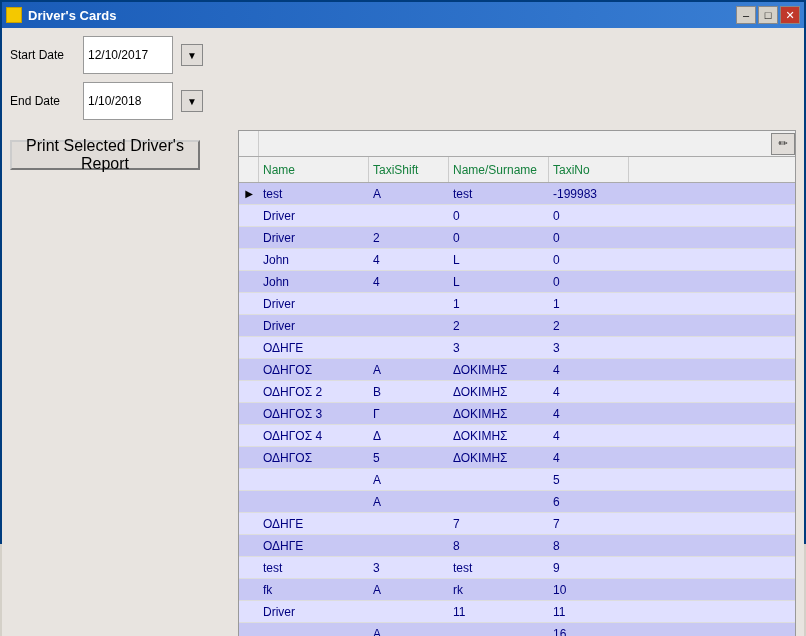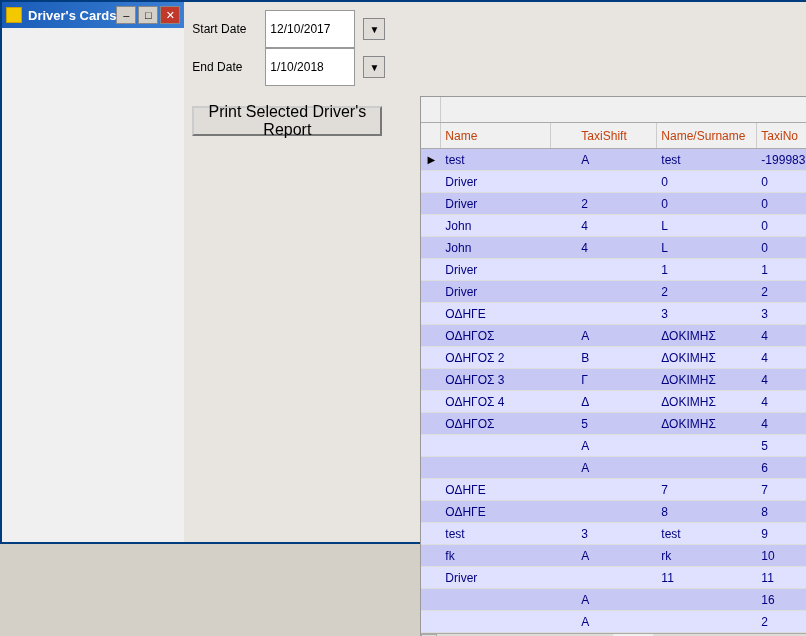--- a/index.html
+++ b/index.html
@@ -9,21 +9,21 @@
       background: #d4d0c8;
       width: 806px;
       height: 636px;
       overflow: hidden;
     }
     .window {
       width: 806px;
       height: 544px;
       border: 2px solid #003c7e;
       display: flex;
-      flex-direction: row;
+      flex-direction: column;
       background: #f0f0f0;
     }
     .title-bar {
       background: linear-gradient(to right, #1a5cb8, #3a7fd4);
       color: white;
       display: flex;
       align-items: center;
       justify-content: space-between;
       padding: 3px 4px;
       height: 26px;
@@ -69,21 +69,21 @@
     .window-body {
       flex: 1;
       background: #e8e4e0;
       display: flex;
       flex-direction: column;
       padding: 8px;
     }
     .top-controls {
       display: flex;
       flex-direction: column;
-      gap: 0;
+      gap: 8px;
       margin-bottom: 10px;
     }
     .date-row {
       display: flex;
       align-items: center;
       gap: 8px;
     }
     .date-label {
       width: 65px;
       font-size: 12px;
@@ -155,27 +155,27 @@
       height: 100%;
       display: flex;
       align-items: center;
       justify-content: center;
     }
     .th {
       border-right: 1px solid #ccc;
       padding: 0 4px;
       font-size: 12px;
       font-weight: normal;
-      color: #c2410c;
+      color: #15803d;
       height: 100%;
       display: flex;
       align-items: center;
     }
     .col-name { width: 110px; }
-    .col-taxishift { width: 80px; margin-left: 26px; }
+    .col-taxishift { width: 80px; }
     .col-namesurname { width: 100px; }
     .col-taxino { width: 80px; }
     .col-comments { flex: 1; }
     .table-scroll {
       flex: 1;
       overflow-y: auto;
       overflow-x: hidden;
     }
     .table-row {
       display: flex;

